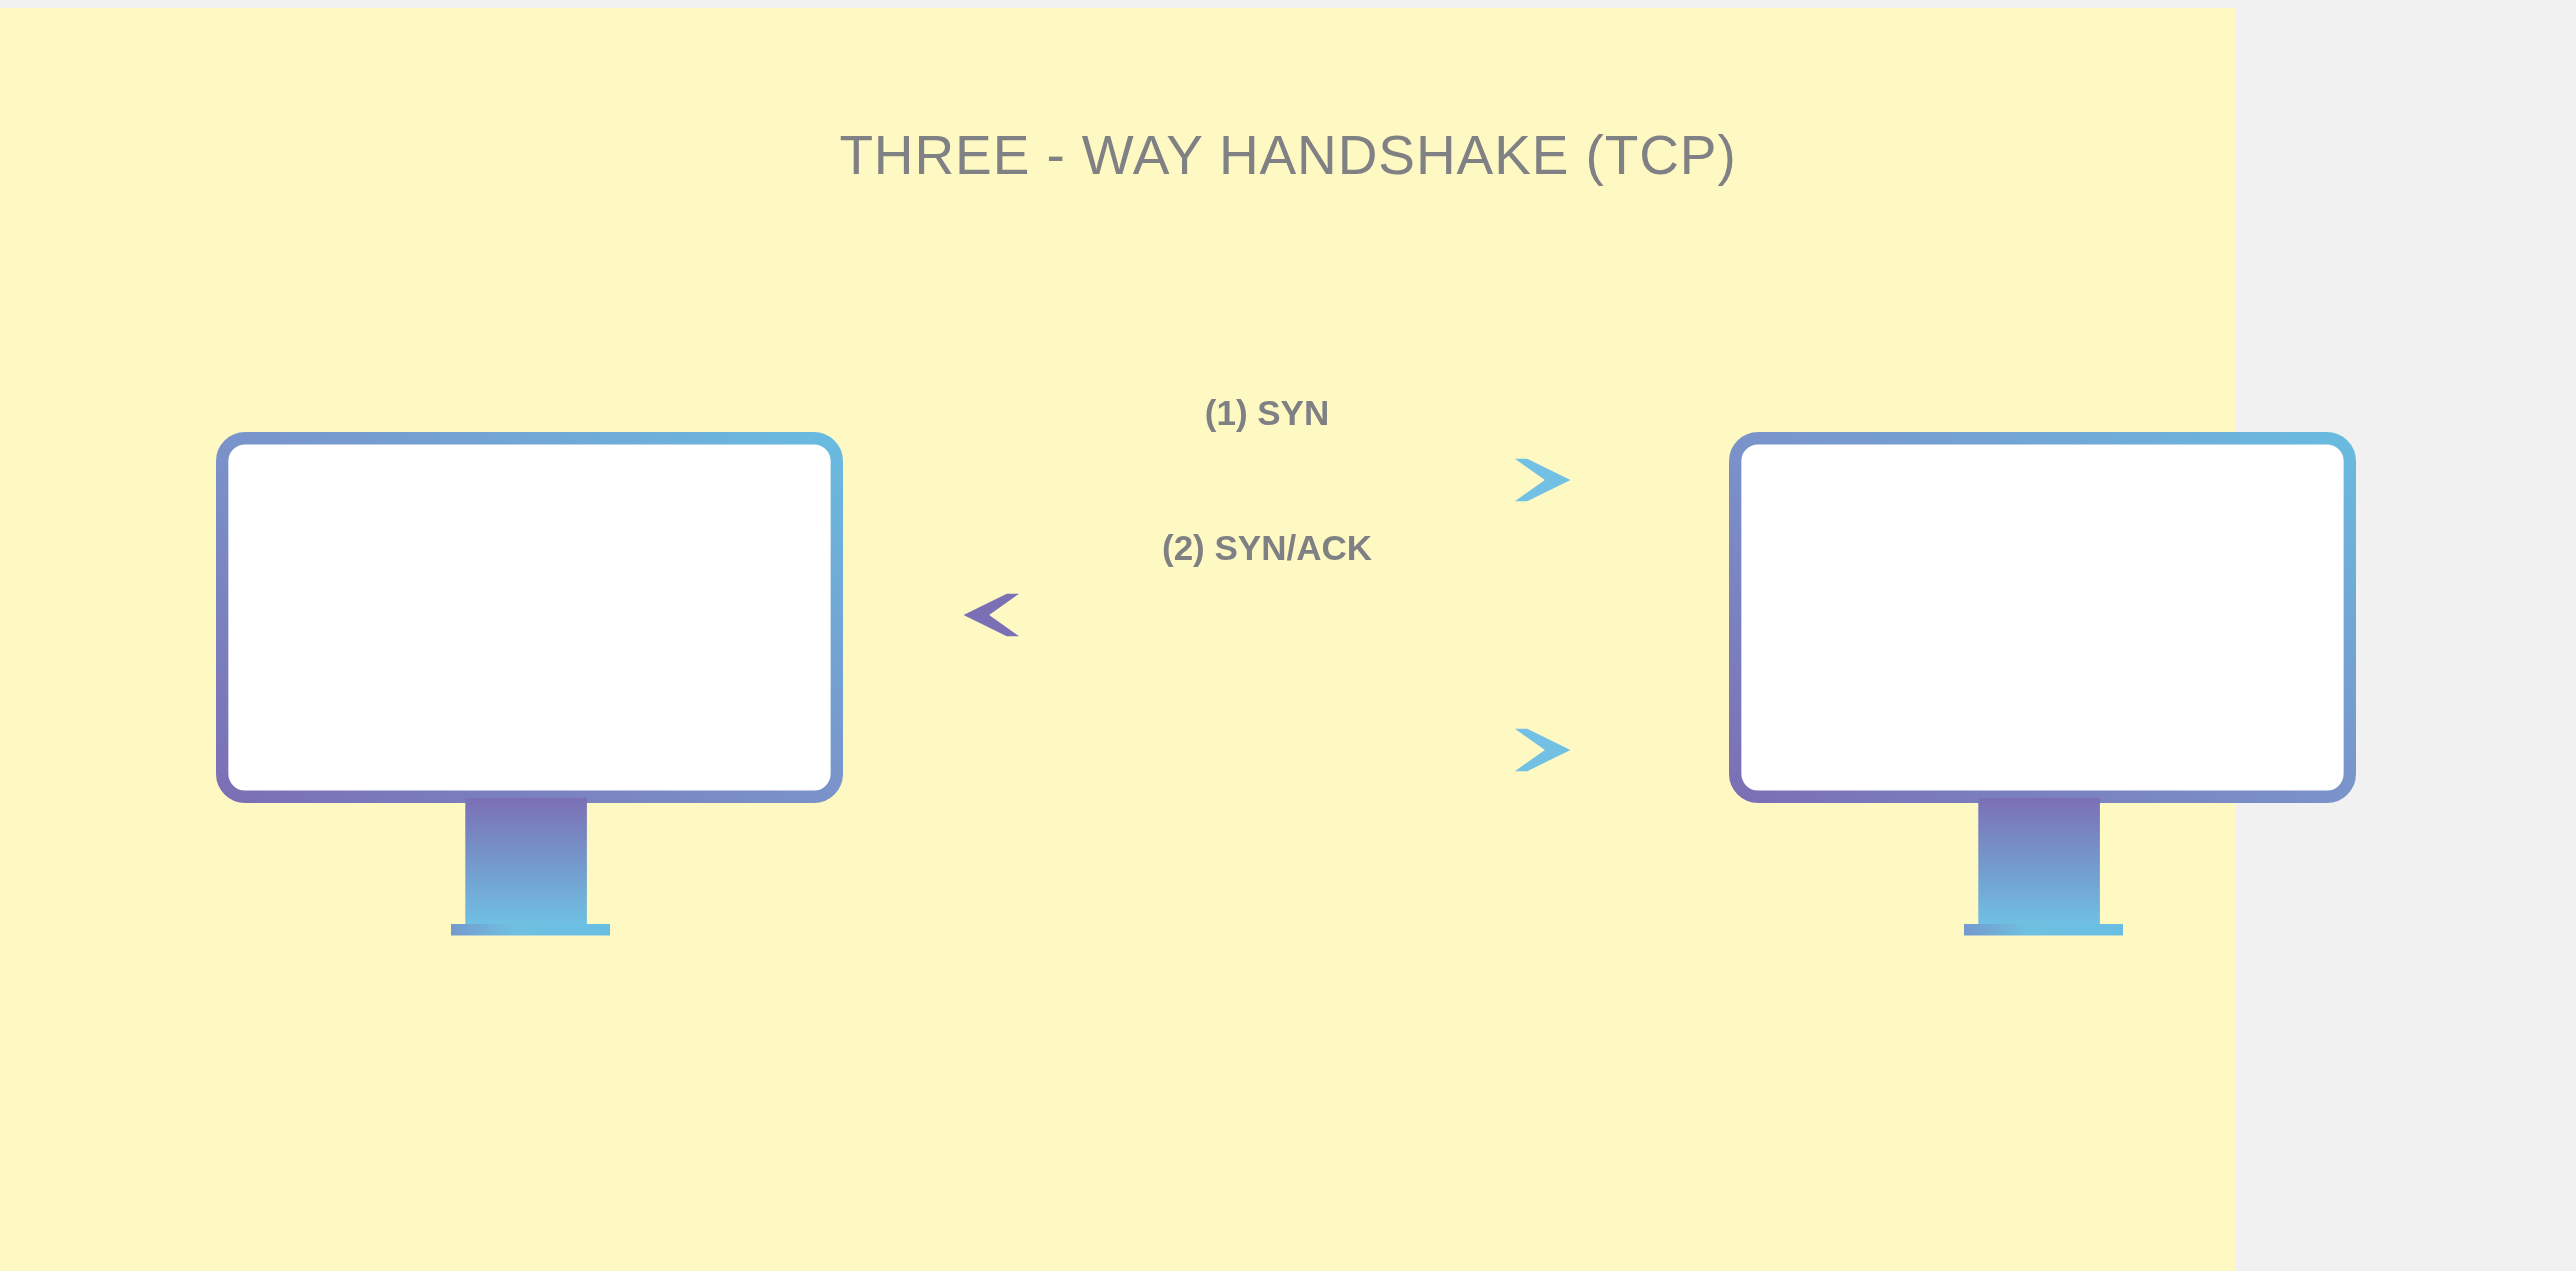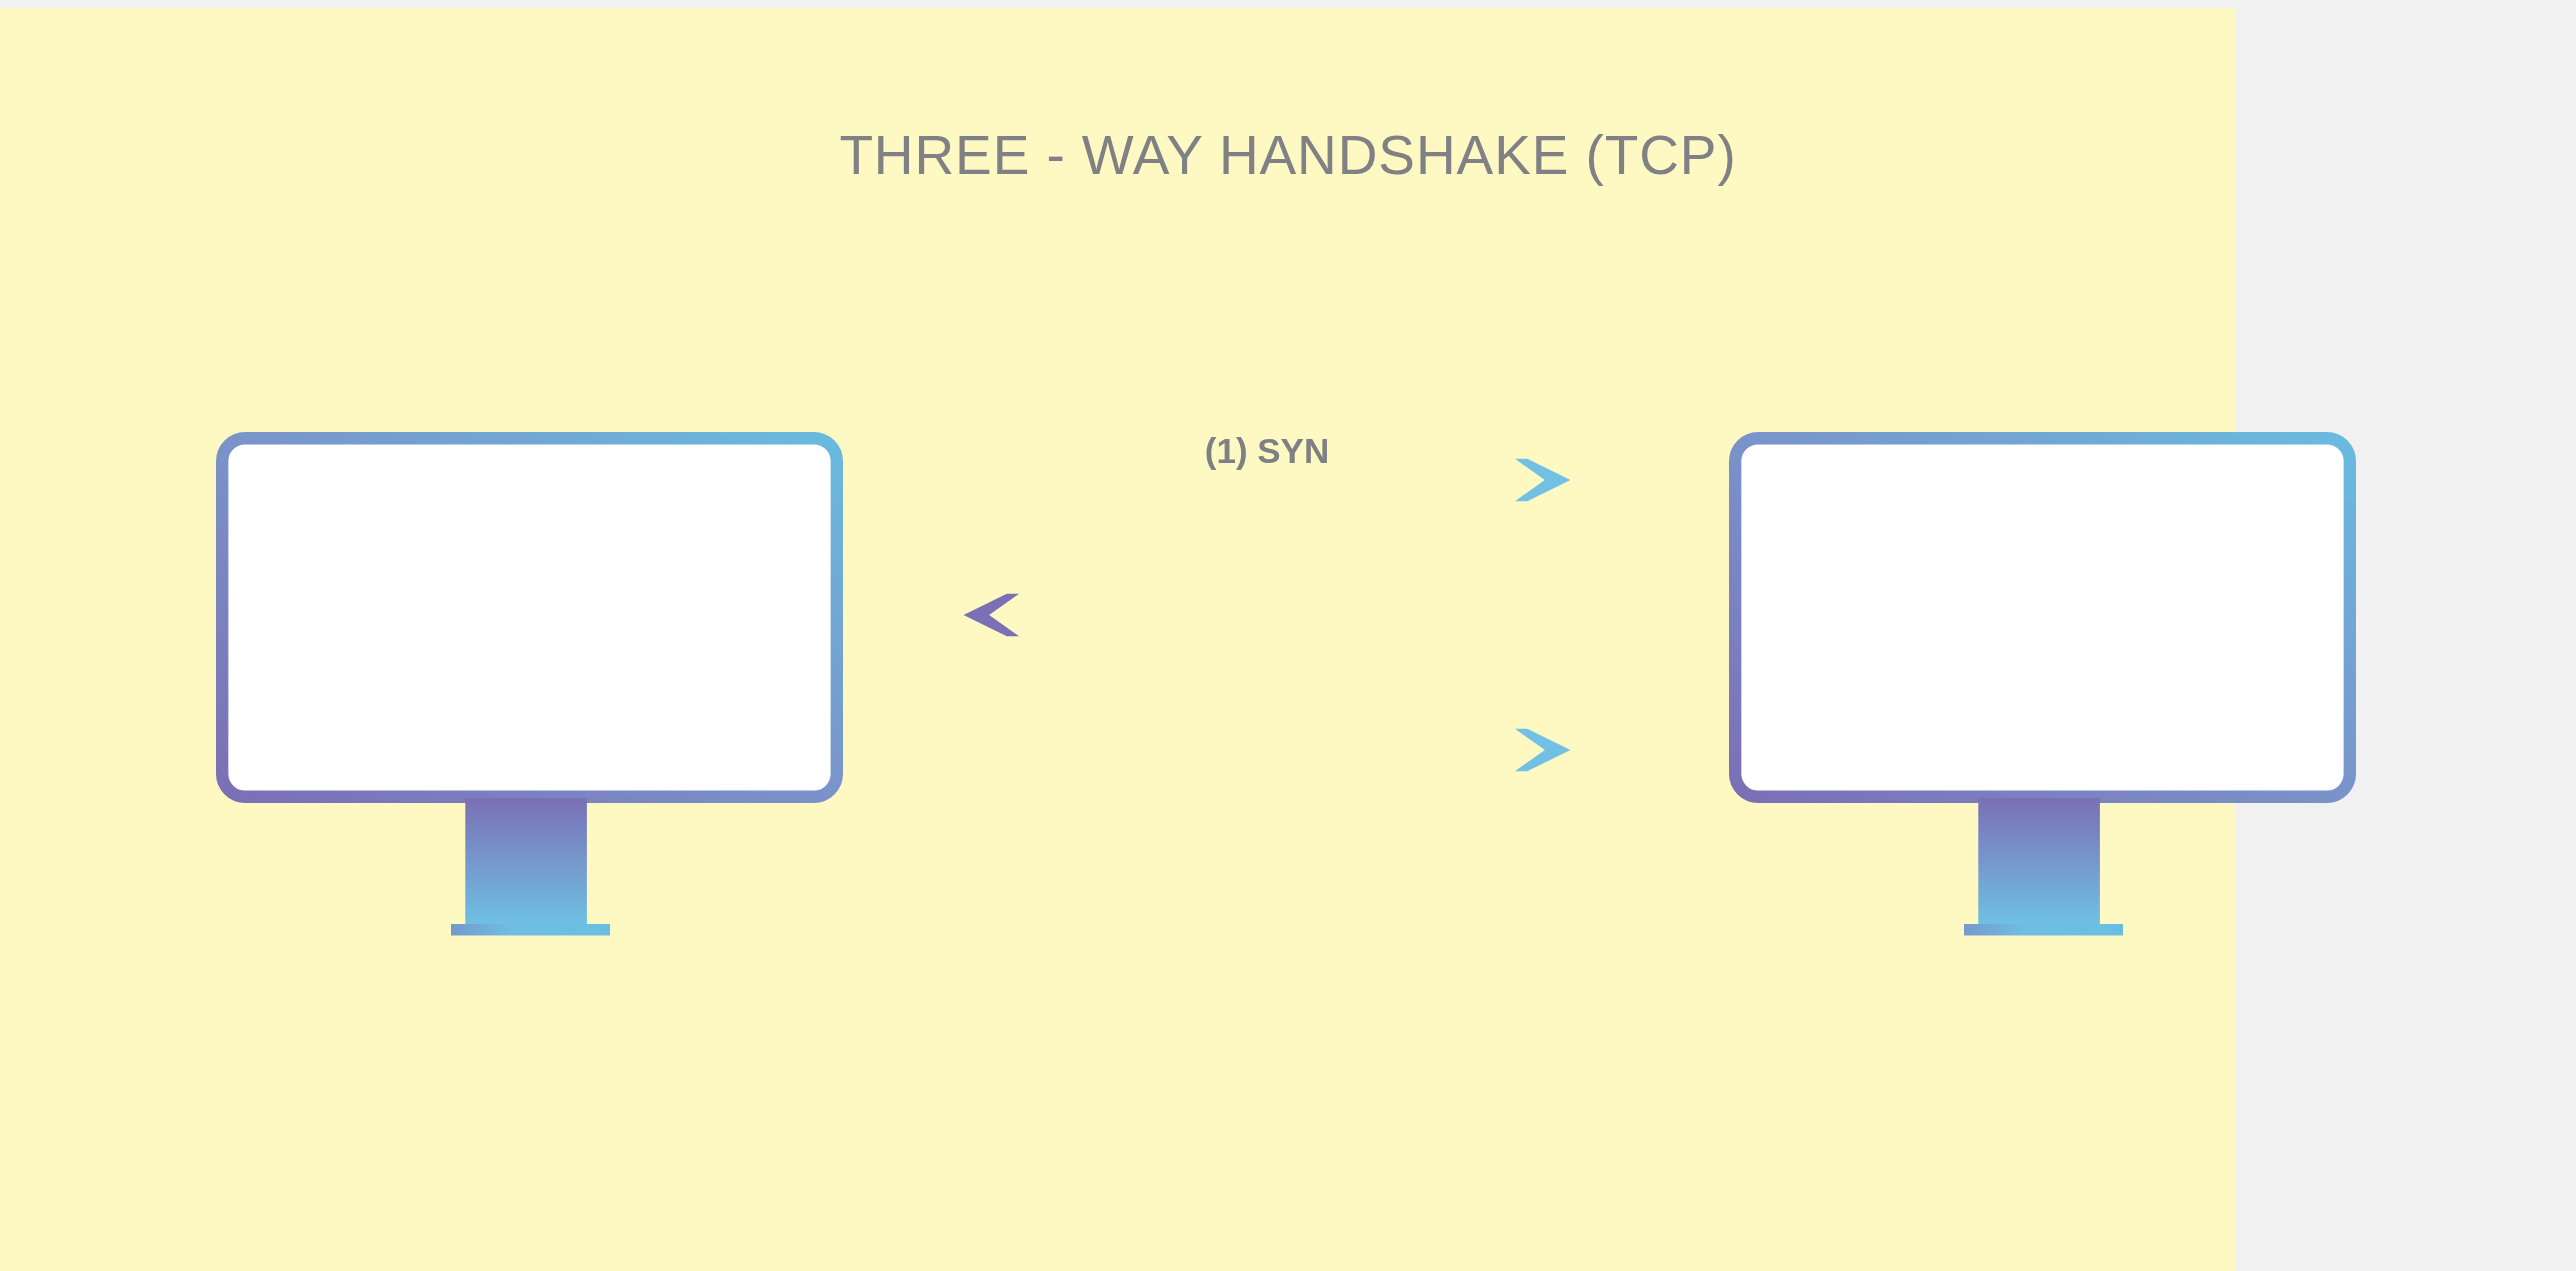--- a/index.html
+++ b/index.html
@@ -87,21 +87,20 @@
 
   .arrow-label {
     position: absolute;
     left: 0;
     width: 644px;
     text-align: center;
     font-size: 35px;
     font-weight: 700;
     color: #7f8084;
     white-space: nowrap;
-    margin-top: 38px;
   }
   #arrow-1-label { top: 32px; }
   #arrow-2-label { top: 167px; }
   #arrow-3-label { top: 302px; }
 </style>
 </head>
 <body>
 
 <div id="stage">
 
@@ -171,20 +170,21 @@
         <linearGradient id="gradArrow1" x1="0" y1="0" x2="1" y2="0">
           <stop offset="0%" stop-color="#7b6fb5"></stop>
           <stop offset="55%" stop-color="#78a8d5"></stop>
           <stop offset="100%" stop-color="#72c1e4"></stop>
         </linearGradient>
       </defs>
       <line x1="18" y1="35" x2="685" y2="35" stroke="url(#gradArrow1)" stroke-width="9" stroke-linecap="round"></line>
       <path d="M 660 11 L 709 35 L 660 59 L 646 59 L 680 35 L 646 11 Z" fill="#72c1e4"></path>
     </svg>
 
+    <div class="arrow-label" id="arrow-2-label">(2) SYN/ACK</div>
     <svg class="arrow-svg" id="arrow-2-svg" viewBox="0 0 730 70">
       <defs>
         <linearGradient id="gradArrow2" x1="0" y1="0" x2="1" y2="0">
           <stop offset="0%" stop-color="#7b6fb5"></stop>
           <stop offset="55%" stop-color="#78a8d5"></stop>
           <stop offset="100%" stop-color="#72c1e4"></stop>
         </linearGradient>
       </defs>
       <line x1="45" y1="35" x2="712" y2="35" stroke="url(#gradArrow2)" stroke-width="9" stroke-linecap="round"></line>
       <path d="M 70 11 L 21 35 L 70 59 L 84 59 L 50 35 L 84 11 Z" fill="#7b6fb5"></path>

